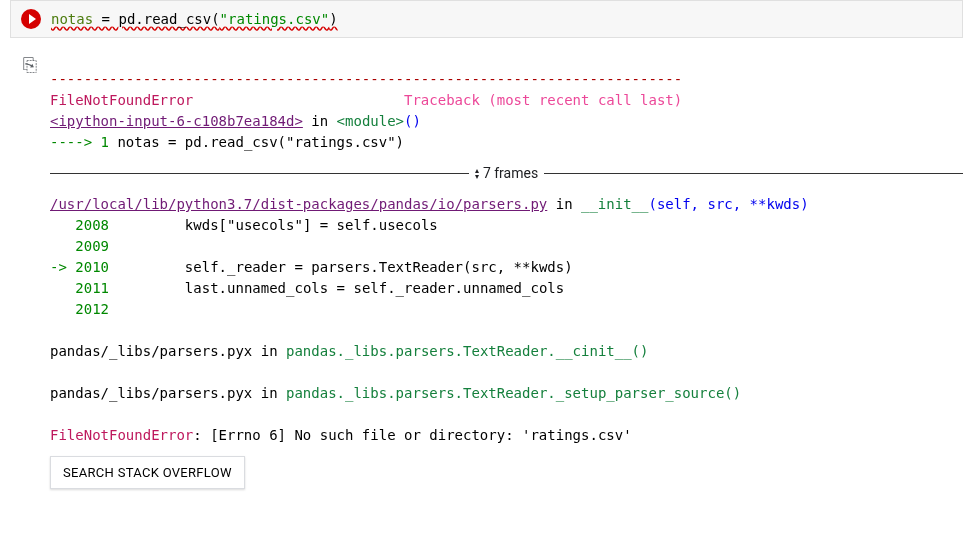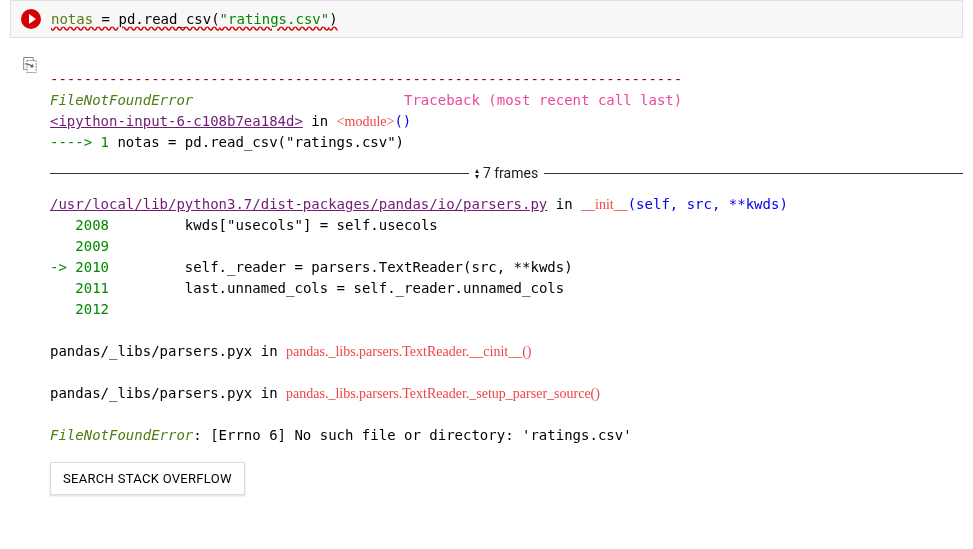--- a/index.html
+++ b/index.html
@@ -71,24 +71,24 @@
   }
   .output {
     font-family: monospace;
     font-size: 14px;
     line-height: 1.5;
     white-space: pre;
     flex: 1;
     padding-bottom: 20px;
   }
   .dash-red { color: #aa0000; }
-  .err-name { color: #4d7c0f; font-style: italic; }
+  .err-name { color: #be185d; }
   .tb-text { color: #ec4899; }
   .link-u { color: #701a75; text-decoration: underline; cursor: pointer; }
-  .module-cyan { color: #ef4444; font-family: Liberation Serif, serif; }
+  .module-cyan { color: #15803d; }
   .arrow-green { color: #008800; }
   .lineno-green { color: #008800; }
   .ansi-blue { color: #0000ee; }
   .frames-sep {
     display: flex;
     align-items: center;
     margin: 10px 0;
   }
   .frames-line {
     flex: 1;
@@ -105,21 +105,21 @@
   .chev-stack {
     display:inline-flex; flex-direction:column; line-height:6px; font-size:8px; margin-right:4px;
   }
   .search-btn {
     font-family: -apple-system, Roboto, Arial, sans-serif;
     font-size: 13px;
     background: #fff;
     border: 1px solid #dadce0;
     box-shadow: 0 1px 2px rgba(0,0,0,0.15);
     padding: 8px 12px;
-    margin-top: 16px;
+    margin-top: 10px;
     cursor: pointer;
     letter-spacing: 0.3px;
   }
 </style>
 </head>
 <body>
 
 <div class="cell-input-row">
   <div class="run-icon-wrap">
     <div class="run-icon">

